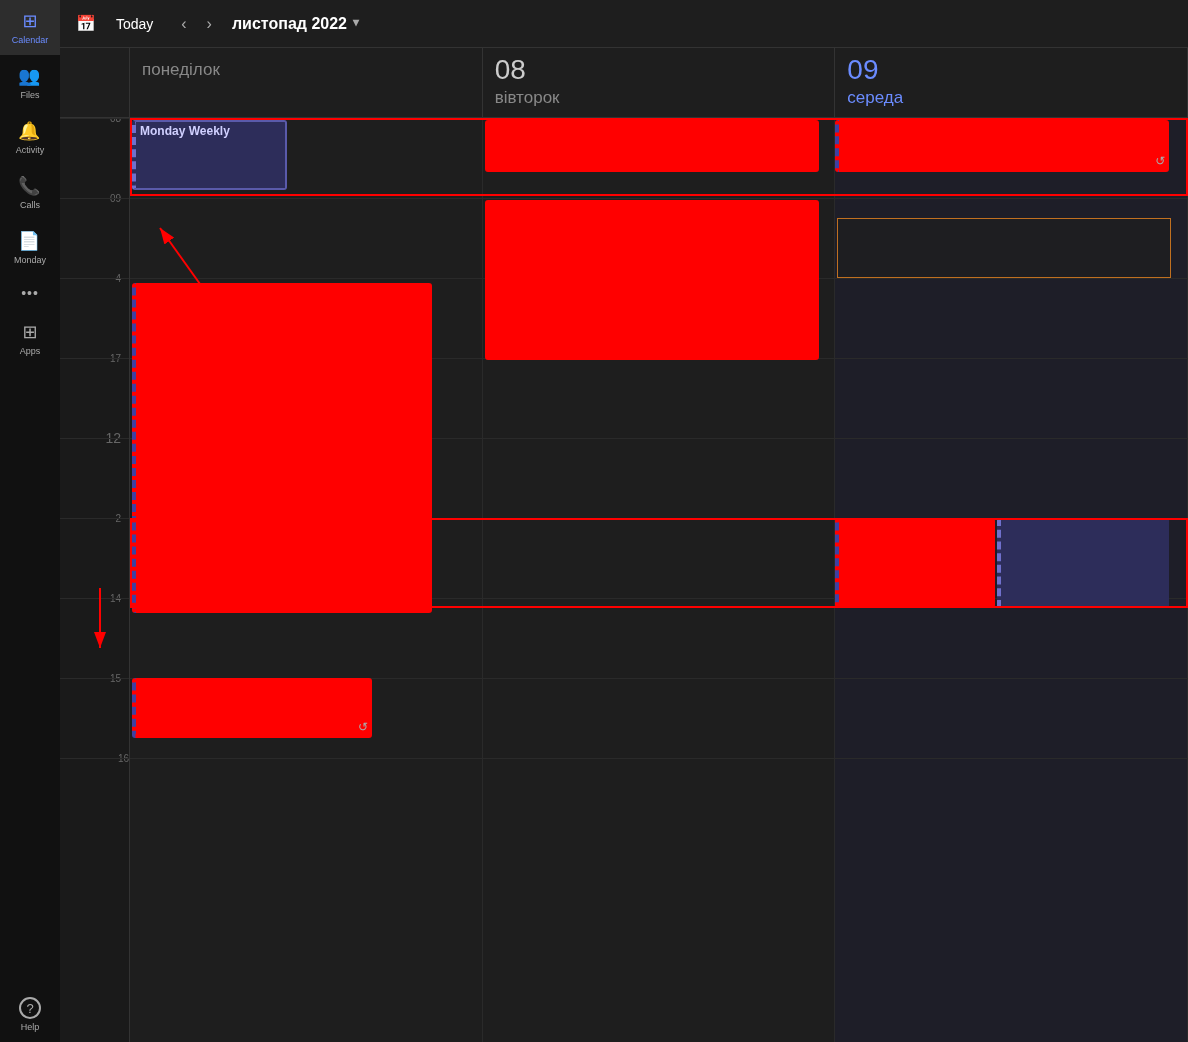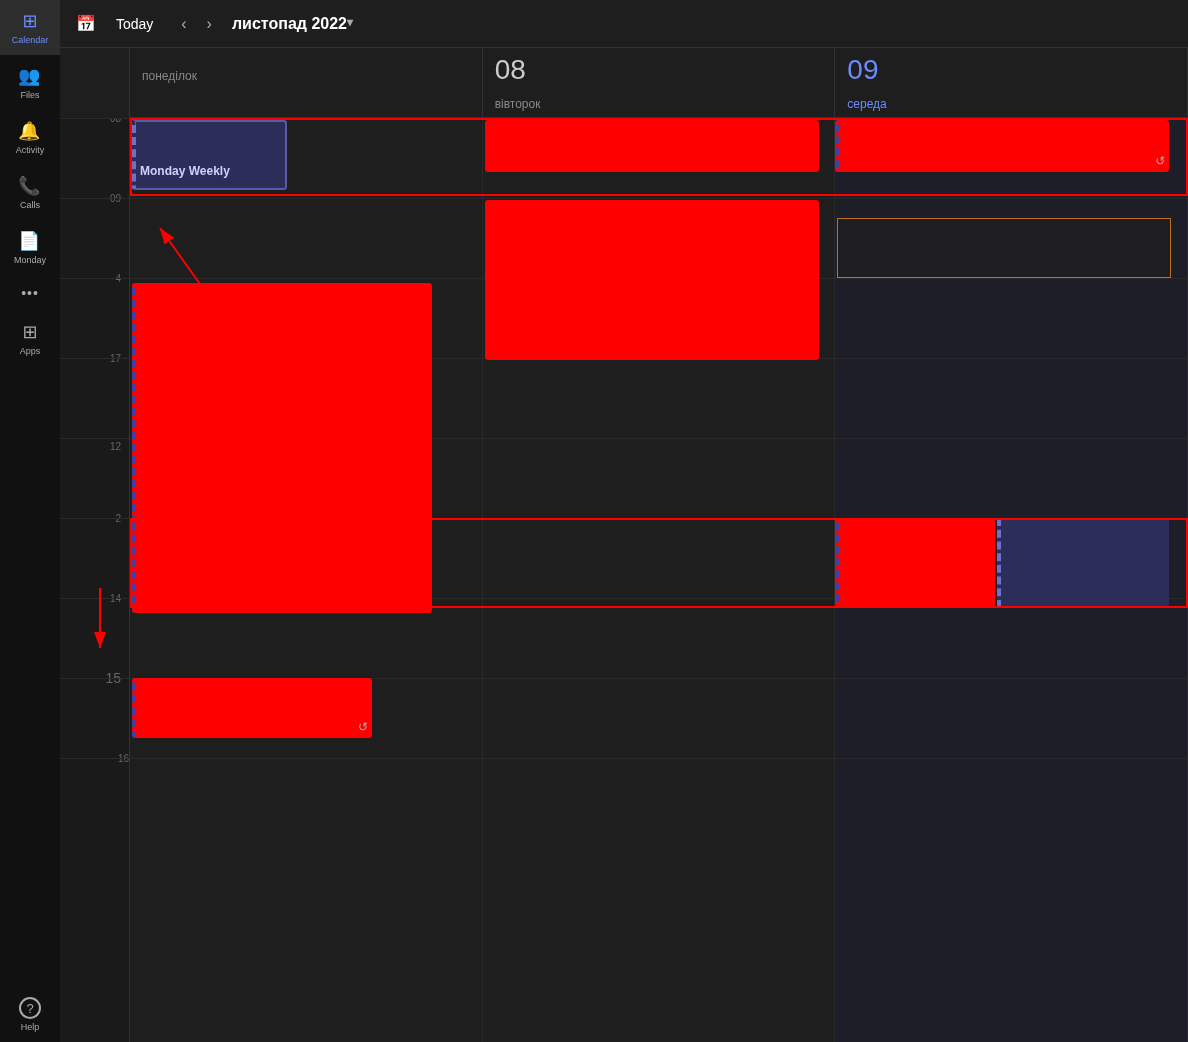--- a/index.html
+++ b/index.html
@@ -98,20 +98,21 @@
       cursor: pointer;
       padding: 4px 8px;
       border-radius: 4px;
     }
     .toolbar-month {
       font-size: 16px;
       font-weight: 600;
       color: #fff;
       display: flex;
       align-items: flex-start;
+      gap: 6px;
       cursor: pointer;
     }
     .toolbar-month .chevron { font-size: 12px; color: #aaa; }
 
     
     .calendar {
       flex: 1;
       display: flex;
       flex-direction: column;
       overflow: hidden;
@@ -136,43 +137,42 @@
     .day-header.today .day-num {
       color: #6b8cff;
     }
     .day-num {
       font-size: 28px;
       font-weight: 300;
       color: #ccc;
       line-height: 1;
     }
     .day-name {
-      font-size: 12px;
+      font-size: 17px;
       color: #888;
-      margin-top: 13px;
+      margin-top: 4px;
     }
     .day-header.today .day-name {
       color: #6b8cff;
     }
 
     
     .event {
       position: absolute;
       border-radius: 3px;
       overflow: hidden;
     }
     .event-red {
       background: #ff0000;
     }
     .event-label {
       font-size: 11px;
       font-weight: 600;
       color: #fff;
       padding: 2px 4px;
-      margin-top: 40px;
     }
 
     
     .refresh-icon {
       font-size: 12px;
       color: #aaa;
       position: absolute;
       bottom: 4px;
       right: 4px;
     }
@@ -277,24 +277,24 @@
 
     <div class="scrollable-grid">
       <div style="position:relative; display:grid; grid-template-columns: 70px repeat(3, 1fr); min-height: 960px;">
 
         <div class="col-time" style="position:relative;">
 
           <div style="position:absolute; top:0px; right:8px; font-size:10px; color:#666; transform:translateY(-50%);">08</div>
           <div style="position:absolute; top:80px; right:8px; font-size:10px; color:#666; transform:translateY(-50%);">09</div>
           <div style="position:absolute; top:160px; right:8px; font-size:10px; color:#666; transform:translateY(-50%);">4</div>
           <div style="position:absolute; top:240px; right:8px; font-size:10px; color:#666; transform:translateY(-50%);">17</div>
-          <div style="position:absolute; top:328px; right:8px; font-size:10px; color:#666; transform:translateY(-50%);">12</div>
+          <div style="position:absolute; top:320px; right:8px; font-size:14px; color:#666; transform:translateY(-50%);">12</div>
           <div style="position:absolute; top:400px; right:8px; font-size:10px; color:#666; transform:translateY(-50%);">2</div>
           <div style="position:absolute; top:480px; right:8px; font-size:10px; color:#666; transform:translateY(-50%);">14</div>
-          <div style="position:absolute; top:560px; right:8px; font-size:14px; color:#666; transform:translateY(-50%);">15</div>
+          <div style="position:absolute; top:560px; right:8px; font-size:10px; color:#666; transform:translateY(-50%);">15</div>
           <div style="position:absolute; top:640px; right:0; font-size:10px; color:#666; transform:translateY(-50%);">16</div>
 
           <div style="position:absolute; top:0; left:0; right:0; border-top:1px solid #2a2a2a;"></div>
           <div style="position:absolute; top:80px; left:0; right:0; border-top:1px solid #2a2a2a;"></div>
           <div style="position:absolute; top:160px; left:0; right:0; border-top:1px solid #2a2a2a;"></div>
           <div style="position:absolute; top:240px; left:0; right:0; border-top:1px solid #2a2a2a;"></div>
           <div style="position:absolute; top:320px; left:0; right:0; border-top:1px solid #2a2a2a;"></div>
           <div style="position:absolute; top:400px; left:0; right:0; border-top:1px solid #2a2a2a;"></div>
           <div style="position:absolute; top:480px; left:0; right:0; border-top:1px solid #2a2a2a;"></div>
           <div style="position:absolute; top:560px; left:0; right:0; border-top:1px solid #2a2a2a;"></div>

